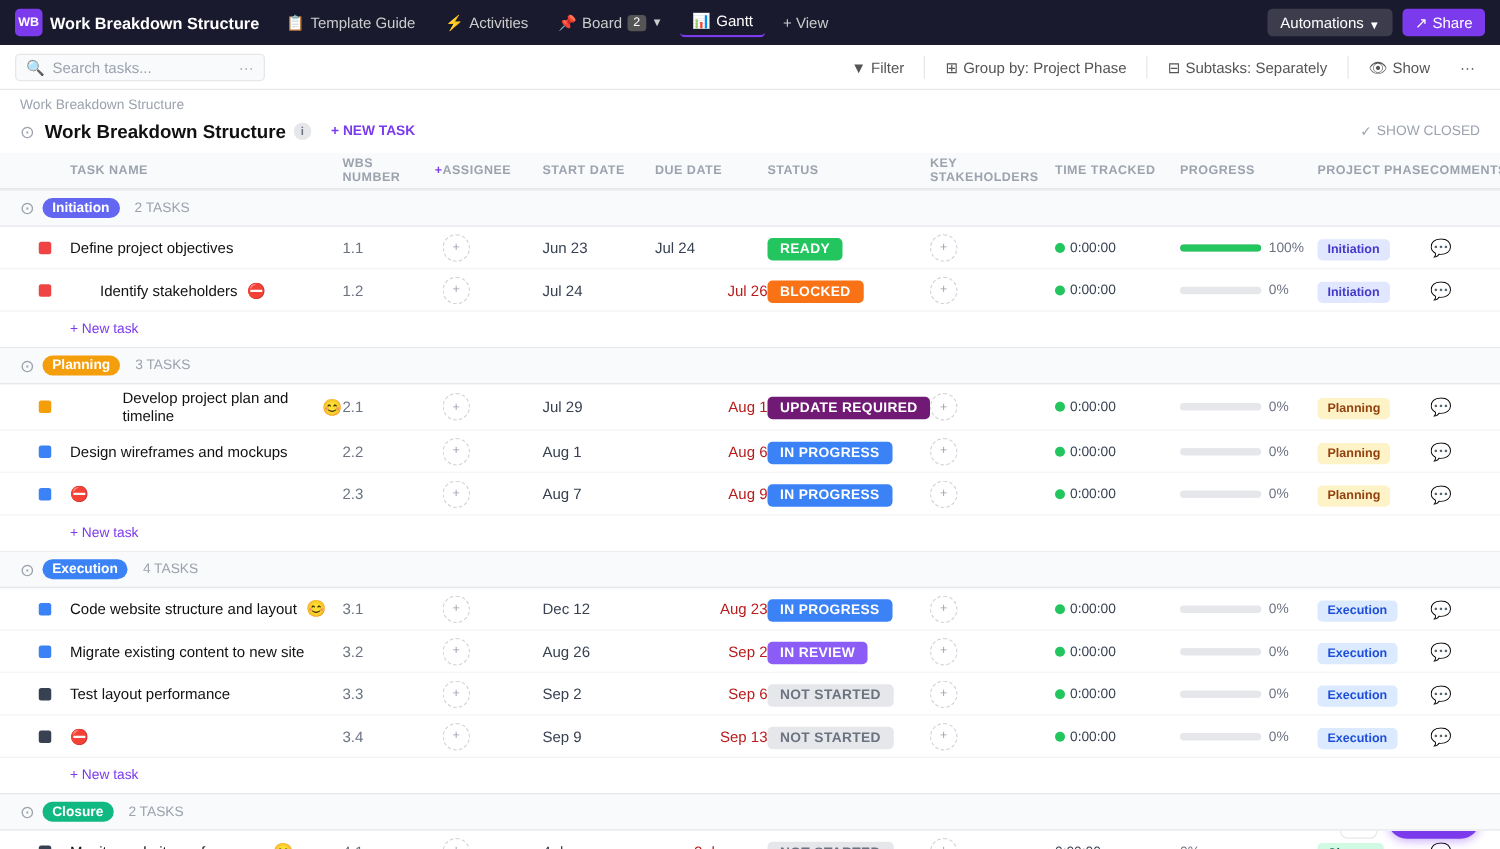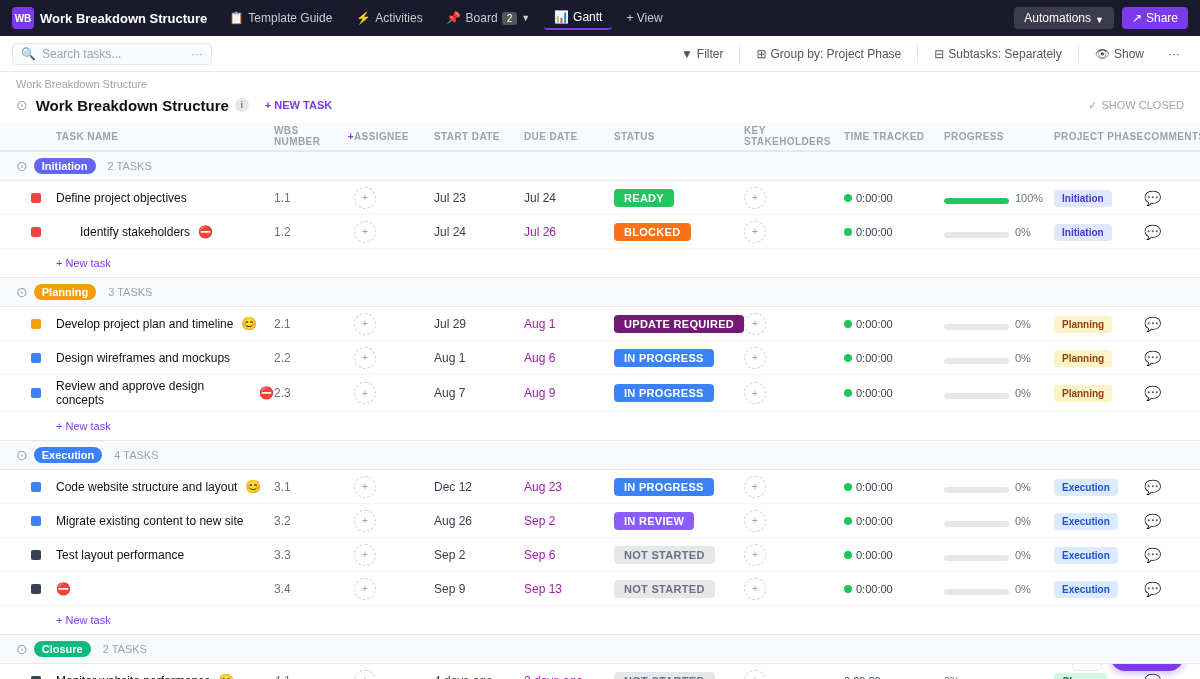--- a/index.html
+++ b/index.html
@@ -84,35 +84,35 @@
 
     .task-name-cell { display: flex; align-items: center; gap: 8px; font-size: 12px; color: #111; }
     .task-emoji { font-size: 13px; }
     .task-warning { color: #ef4444; font-size: 12px; }
 
     .wbs-num { font-size: 12px; color: #6b7280; }
     .assignee-cell { display: flex; align-items: center; }
     .assignee-icon { width: 22px; height: 22px; border: 1px dashed #d1d5db; border-radius: 50%; display: flex; align-items: center; justify-content: center; color: #9ca3af; font-size: 10px; cursor: pointer; }
 
     .date-cell { font-size: 12px; color: #374151; }
-    .date-overdue { color: #a21caf; }
+    .date-overdue { color: #b91c1c; text-align: right; }
 
     .status-pill { font-size: 11px; font-weight: 700; padding: 3px 10px; border-radius: 4px; text-align: center; letter-spacing: 0.3px; white-space: nowrap; }
     .status-ready { background: #22c55e; color: #fff; }
     .status-blocked { background: #f97316; color: #fff; }
     .status-update { background: #701a75; color: #fff; }
     .status-inprogress { background: #3b82f6; color: #fff; }
     .status-inreview { background: #8b5cf6; color: #fff; }
     .status-notstarted { background: #e5e7eb; color: #6b7280; }
 
     .stakeholder-cell { display: flex; align-items: center; }
     .time-cell { font-size: 11px; color: #374151; display: flex; align-items: center; gap: 4px; }
     .time-dot { width: 8px; height: 8px; border-radius: 50%; background: #22c55e; flex-shrink: 0; }
 
-    .progress-cell { display: flex; align-items: flex-end; gap: 6px; }
+    .progress-cell { display: flex; align-items: center; gap: 6px; }
     .progress-bar-bg { height: 6px; width: 65px; background: #e5e7eb; border-radius: 3px; overflow: hidden; }
     .progress-bar-fill { height: 100%; background: #22c55e; border-radius: 3px; }
     .progress-pct { font-size: 11px; color: #6b7280; min-width: 28px; }
 
     .phase-pill { font-size: 10px; font-weight: 600; padding: 3px 8px; border-radius: 4px; text-align: center; white-space: nowrap; }
     .phase-initiation { background: #e0e7ff; color: #4338ca; }
     .phase-planning { background: #fef3c7; color: #92400e; }
     .phase-execution { background: #dbeafe; color: #1d4ed8; }
     .phase-closure { background: #d1fae5; color: #065f46; }
 
@@ -254,21 +254,21 @@
         <div class="task-color-dot dot-red"></div>
       </div>
       <div class="task-name-cell">
         <span class="task-name" style="cursor:pointer;">Define project objectives</span>
 
       </div>
       <div class="wbs-num">1.1</div>
       <div class="assignee-cell">
         <div class="assignee-icon">+</div>
       </div>
-      <div class="date-cell">Jul 23</div>
+      <div class="date-cell">Jun 23</div>
       <div class="date-cell ">Jul 24</div>
       <div>
         <span class="status-pill status-ready">READY</span>
       </div>
       <div class="stakeholder-cell">
         <div class="assignee-icon">+</div>
       </div>
       <div class="time-cell">
         <span class="time-dot"></span>
         <span>0:00:00</span>
@@ -331,21 +331,21 @@
       <span class="section-badge badge-planning">Planning</span>
       <span class="section-count">3 TASKS</span>
     </div>
     <div style="flex:1"></div>
   </div>
       <div class="task-row">
       <div style="display:flex;align-items:center;justify-content:center;">
         <div class="task-color-dot dot-orange"></div>
       </div>
       <div class="task-name-cell">
-        <span class="task-name" style="cursor:pointer;">Develop project plan and timeline</span>
+        <span class="task-name" style="cursor:pointer;margin-left:42px;">Develop project plan and timeline</span>
         <span class="task-emoji">😊</span>
 
       </div>
       <div class="wbs-num">2.1</div>
       <div class="assignee-cell">
         <div class="assignee-icon">+</div>
       </div>
       <div class="date-cell">Jul 29</div>
       <div class="date-cell date-overdue">Aug 1</div>
       <div>
@@ -406,21 +406,20 @@
       </div>
       <div>
         <span class="comment-icon">💬</span>
       </div>
     </div>
       <div class="task-row">
       <div style="display:flex;align-items:center;justify-content:center;">
         <div class="task-color-dot dot-blue"></div>
       </div>
       <div class="task-name-cell">
-        <span class="task-name" style="cursor:pointer;">Review and approve design concepts</span>
 
         <span class="task-warning">⛔</span>
       </div>
       <div class="wbs-num">2.3</div>
       <div class="assignee-cell">
         <div class="assignee-icon">+</div>
       </div>
       <div class="date-cell">Aug 7</div>
       <div class="date-cell date-overdue">Aug 9</div>
       <div>

